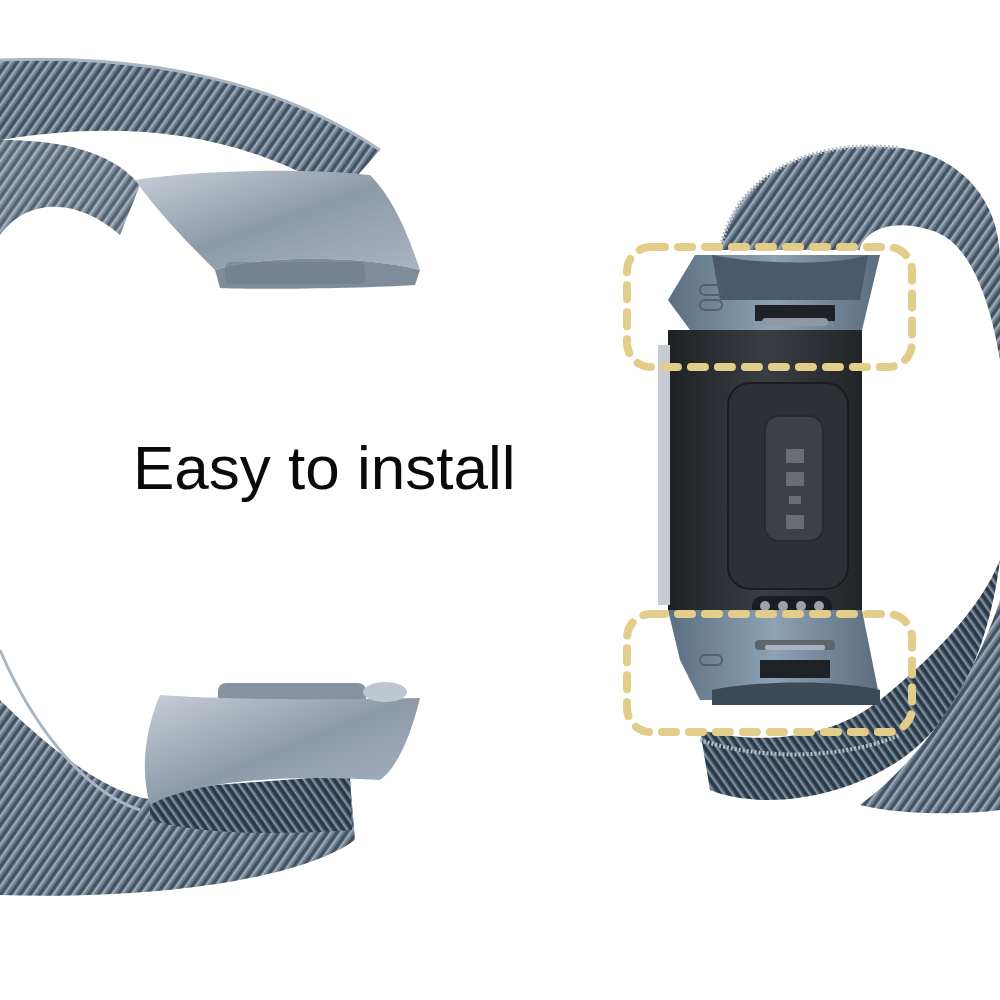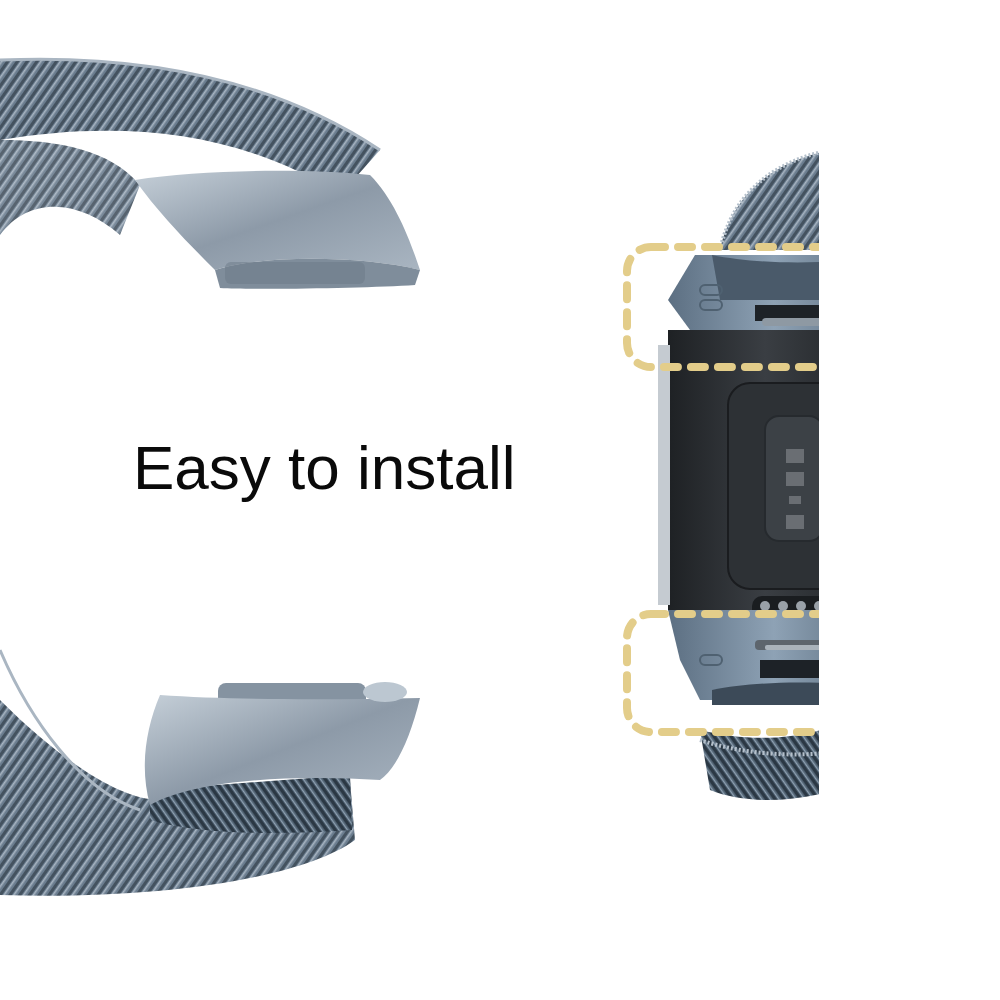--- a/index.html
+++ b/index.html
@@ -1,17 +1,17 @@
 <!DOCTYPE html>
 <html><head>
 <meta charset="utf-8">
 <style>
   html, body { margin: 0; padding: 0; background: #ffffff; }
   .canvas {
-    position: relative; width: 819px; height: 1000px; overflow: hidden;
+    position: relative; width: 1000px; height: 1000px; overflow: hidden;
     background: #ffffff; font-family: "Liberation Sans", sans-serif;
   }
   svg.scene { position: absolute; left: 0; top: 0; }
   .caption {
     position: absolute; left: 133px; top: 432px;
     font-family: "Liberation Sans", sans-serif;
     font-size: 62px; color: #0a0a0a; letter-spacing: 0px;
     line-height: 72px; white-space: nowrap;
   }
 </style>

